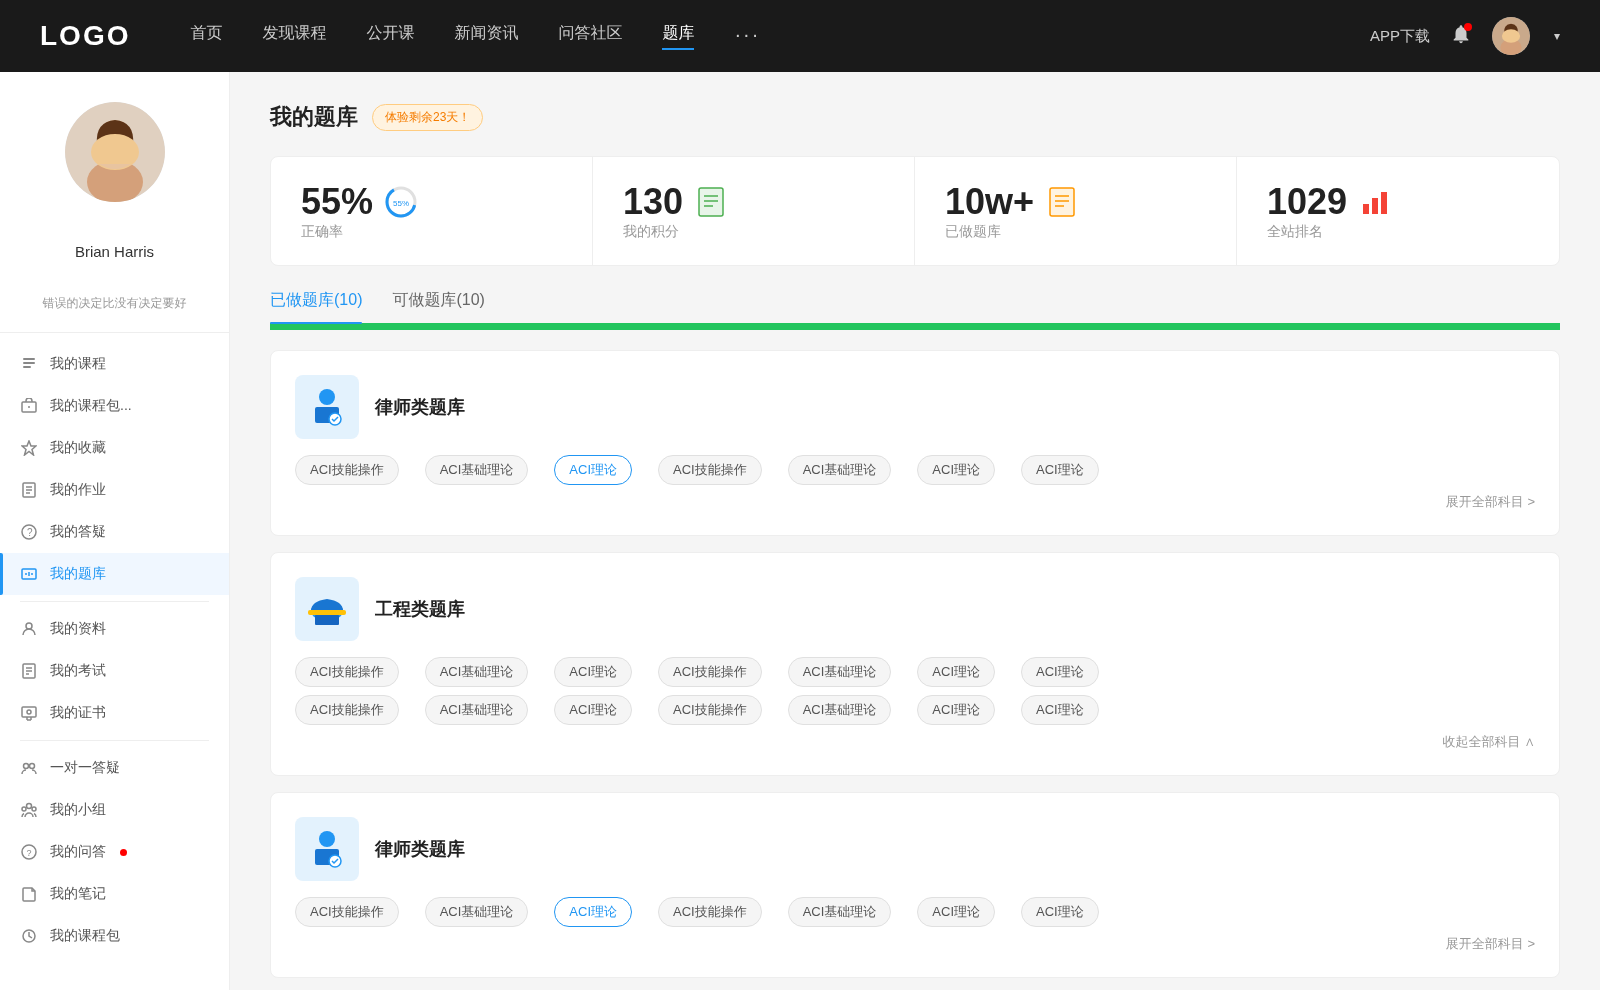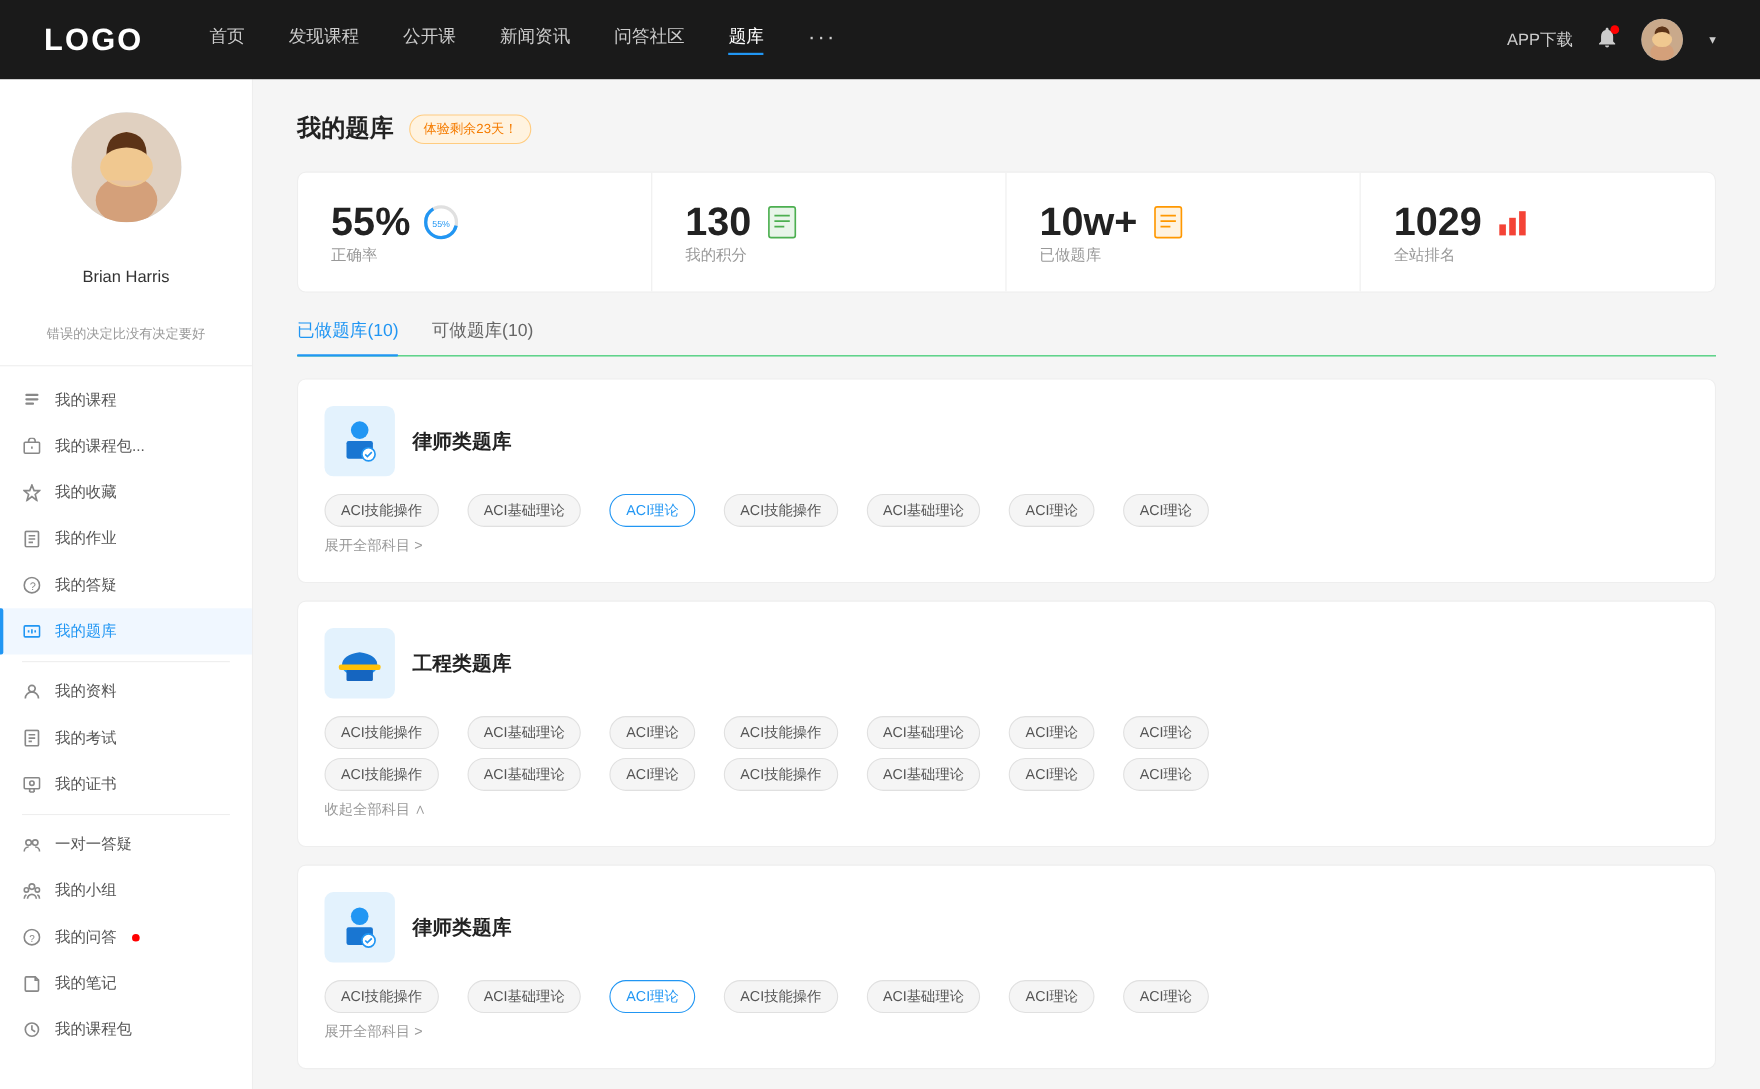--- a/index.html
+++ b/index.html
@@ -47,34 +47,34 @@
     
     .stats-row { display: grid; grid-template-columns: repeat(4, 1fr); gap: 0; background: #fff; border-radius: 8px; margin-bottom: 24px; overflow: hidden; border: 1px solid #eee; }
     .stat-card { padding: 24px 30px; display: flex; flex-direction: column; gap: 0; border-right: 1px solid #eee; }
     .stat-card:last-child { border-right: none; }
     .stat-top { display: flex; align-items: center; gap: 12px; }
     .stat-value { font-size: 36px; font-weight: 700; color: #222; }
     .stat-icon { width: 32px; height: 32px; display: flex; align-items: center; justify-content: center; }
     .stat-label { font-size: 14px; color: #999; }
 
     
-    .tabs-row { display: flex; gap: 30px; margin-bottom: 20px; border-bottom: 1px solid #22c55e; }
+    .tabs-row { display: flex; gap: 30px; margin-bottom: 20px; border-bottom: 7px solid #22c55e; }
     .tab-item { font-size: 16px; color: #666; padding-bottom: 12px; cursor: pointer; position: relative; }
     .tab-item.active { color: #2196f3; font-weight: 500; }
     .tab-item.active::after { content: ''; position: absolute; bottom: -1px; left: 0; right: 0; height: 2px; background: #2196f3; border-radius: 1px; }
 
     
     .bank-card { background: #fff; border-radius: 8px; padding: 24px; margin-bottom: 16px; border: 1px solid #eee; }
     .bank-card-header { display: flex; align-items: center; gap: 16px; margin-bottom: 16px; }
     .bank-icon { width: 64px; height: 64px; background: #e3f2fd; border-radius: 8px; display: flex; align-items: center; justify-content: center; flex-shrink: 0; }
     .bank-title { font-size: 18px; font-weight: 600; color: #222; }
     .tags-row { display: flex; flex-wrap: wrap; gap: 26px; margin-bottom: 8px; }
     .tag { padding: 5px 14px; border-radius: 20px; font-size: 13px; color: #555; background: #f5f5f5; border: 1px solid #e0e0e0; cursor: pointer; }
     .tag.active { color: #2196f3; border-color: #2196f3; background: #fff; }
-    .expand-link { font-size: 13px; color: #999; cursor: pointer; margin-top: 8px; }
+    .expand-link { text-align: right; font-size: 13px; color: #999; cursor: pointer; margin-top: 8px; }
 
     .nav-more { color: #ccc; font-size: 20px; cursor: pointer; letter-spacing: 2px; }
   </style>
 </head>
 <body>
 
 <nav class="navbar">
   <div class="navbar-logo">LOGO</div>
   <div class="nav-links">
     <a class="nav-link">首页</a>

